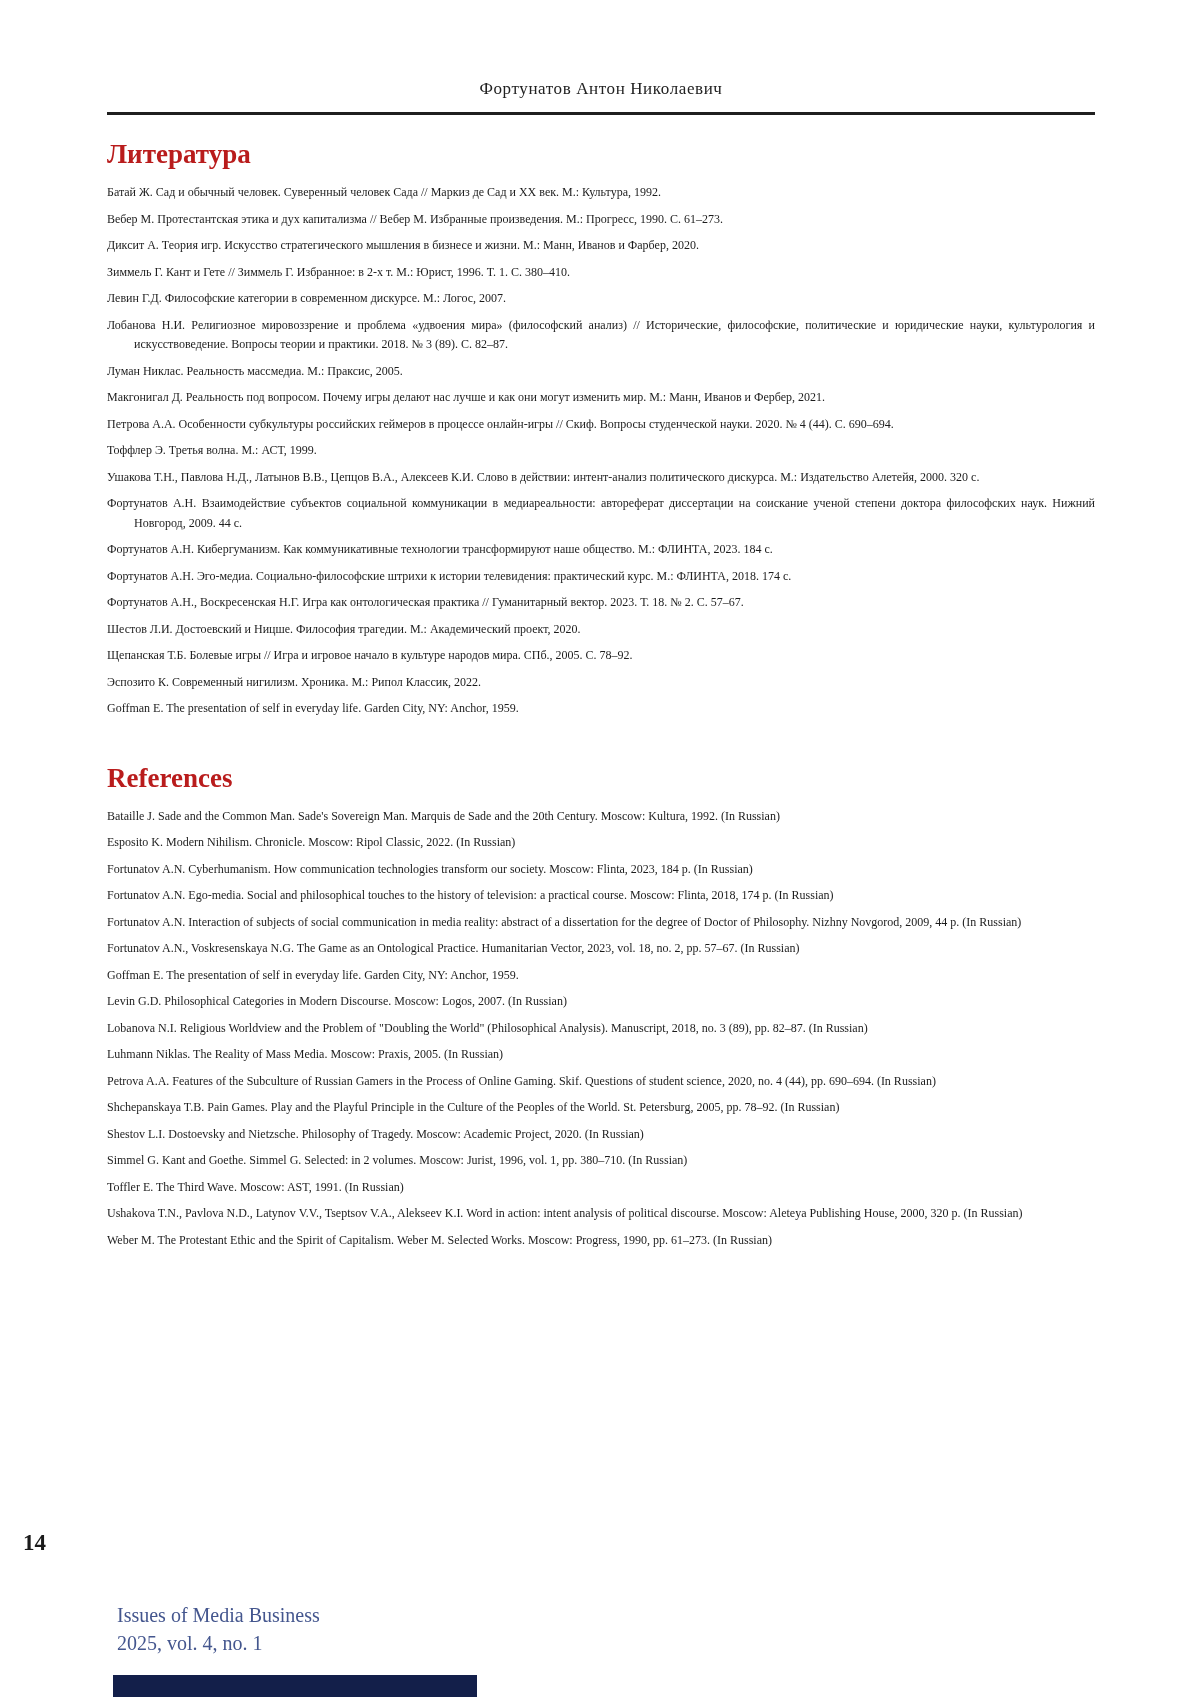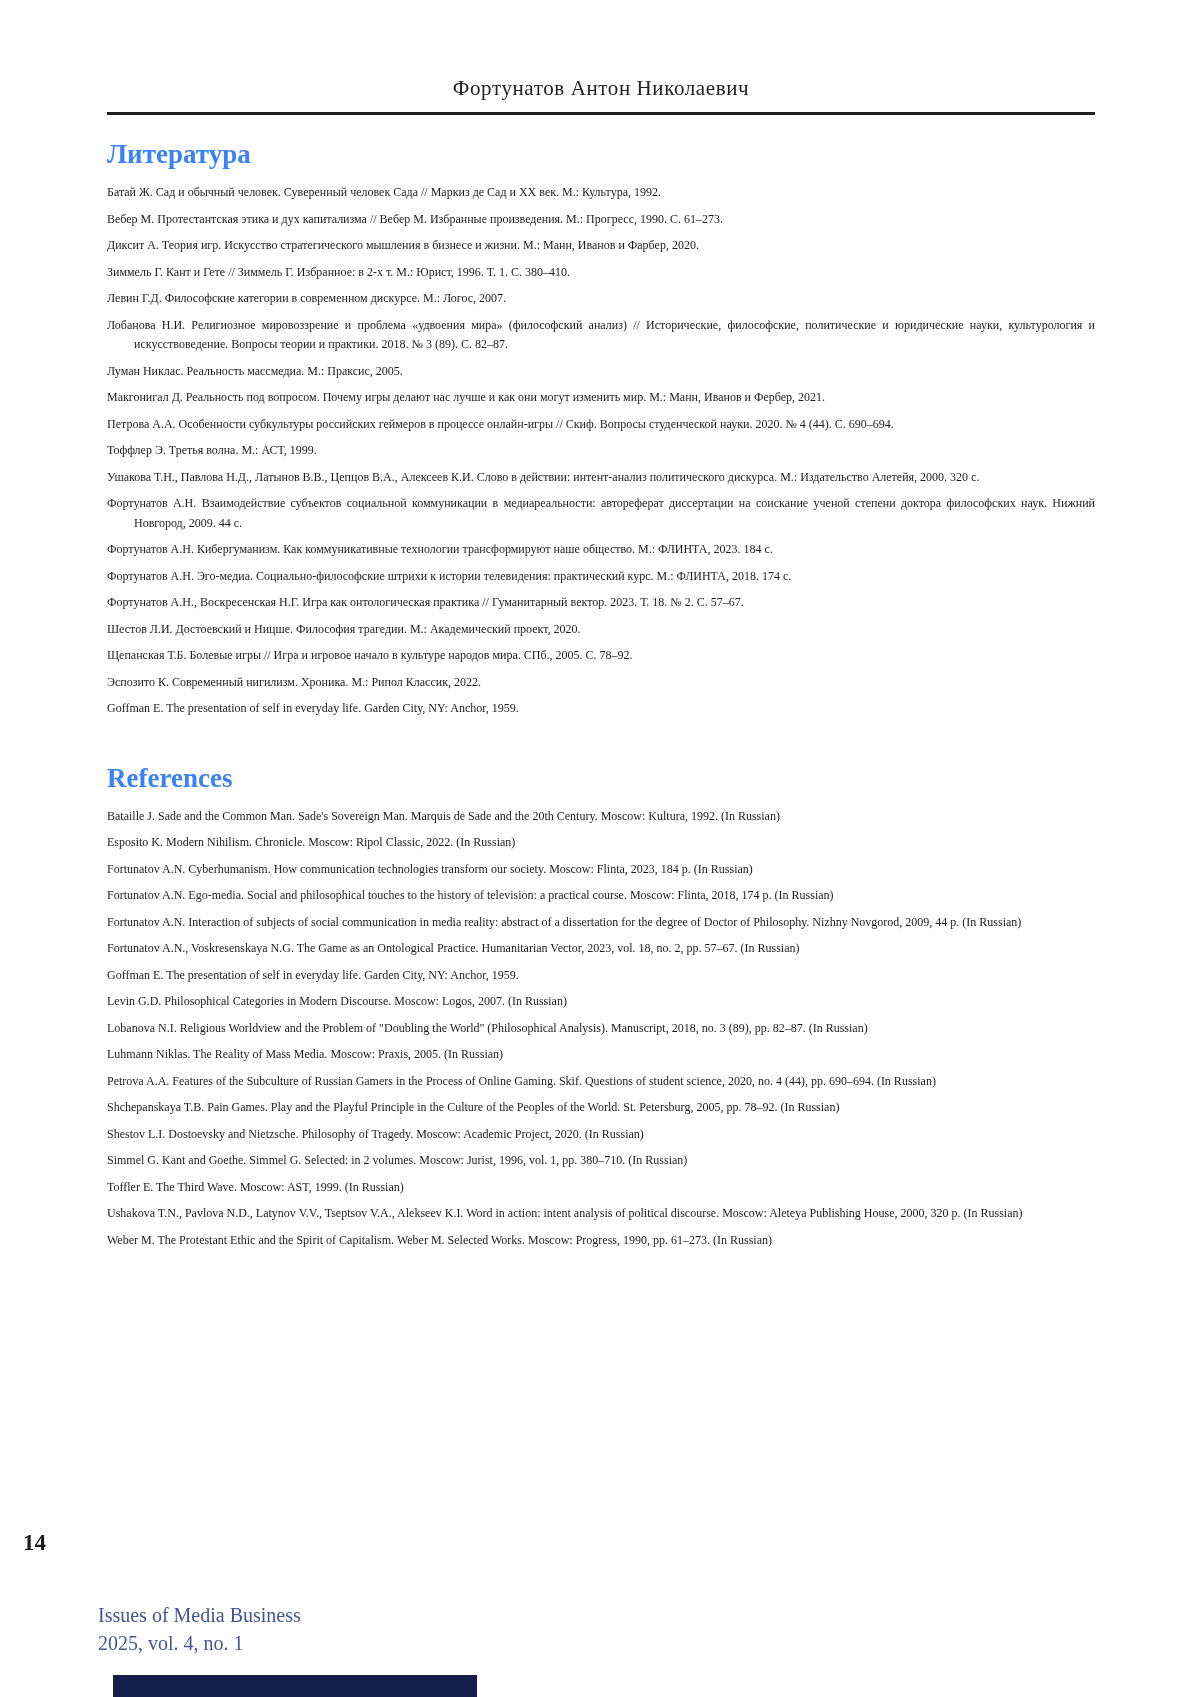--- a/index.html
+++ b/index.html
@@ -13,36 +13,36 @@
     position: relative;
     overflow: hidden;
     font-family: "Liberation Serif", "DejaVu Serif", serif;
     color: #1c1c1c;
   }
   .content {
     padding: 78px 105px 0 107px;
   }
   .running-head {
     text-align: center;
-    font-size: 21px;
+    font-size: 17px;
     line-height: 21px;
     letter-spacing: 0.6px;
     color: #222222;
   }
   .head-rule {
     border: none;
     height: 3px;
     background: #1f1f1f;
     margin: 13px 0 0 0;
   }
   .section-heading {
     font-size: 27px;
     line-height: 31px;
     font-weight: 700;
-    color: #3b82f6;
+    color: #b91c1c;
     margin: 24px 0 13px 0;
   }
   .refs-heading {
     margin-top: 44px;
   }
   .ref-list {
     
   }
   .ref-entry {
     font-size: 12px;
@@ -55,21 +55,21 @@
   .page-number {
     position: absolute;
     left: 23px;
     top: 1530px;
     font-size: 23px;
     font-weight: 700;
     color: #1a1a1a;
   }
   .footer-block {
     position: absolute;
-    left: 98px;
+    left: 117px;
     top: 1601px;
     font-size: 20px;
     line-height: 28px;
   }
   .footer-line {
     display: block;
   }
   .navy-bar {
     position: absolute;
     left: 113px;
@@ -121,21 +121,21 @@
       <p class="ref-entry">Fortunatov A.N. Interaction of subjects of social communication in media reality: abstract of a dissertation for the degree of Doctor of Philosophy. Nizhny Novgorod, 2009, 44 p. (In Russian)</p>
       <p class="ref-entry">Fortunatov A.N., Voskresenskaya N.G. The Game as an Ontological Practice. Humanitarian Vector, 2023, vol. 18, no. 2, pp. 57–67. (In Russian)</p>
       <p class="ref-entry">Goffman E. The presentation of self in everyday life. Garden City, NY: Anchor, 1959.</p>
       <p class="ref-entry">Levin G.D. Philosophical Categories in Modern Discourse. Moscow: Logos, 2007. (In Russian)</p>
       <p class="ref-entry">Lobanova N.I. Religious Worldview and the Problem of "Doubling the World" (Philosophical Analysis). Manuscript, 2018, no. 3 (89), pp. 82–87. (In Russian)</p>
       <p class="ref-entry">Luhmann Niklas. The Reality of Mass Media. Moscow: Praxis, 2005. (In Russian)</p>
       <p class="ref-entry">Petrova A.A. Features of the Subculture of Russian Gamers in the Process of Online Gaming. Skif. Questions of student science, 2020, no. 4 (44), pp. 690–694. (In Russian)</p>
       <p class="ref-entry">Shchepanskaya T.B. Pain Games. Play and the Playful Principle in the Culture of the Peoples of the World. St. Petersburg, 2005, pp. 78–92. (In Russian)</p>
       <p class="ref-entry">Shestov L.I. Dostoevsky and Nietzsche. Philosophy of Tragedy. Moscow: Academic Project, 2020. (In Russian)</p>
       <p class="ref-entry">Simmel G. Kant and Goethe. Simmel G. Selected: in 2 volumes. Moscow: Jurist, 1996, vol. 1, pp. 380–710. (In Russian)</p>
-      <p class="ref-entry">Toffler E. The Third Wave. Moscow: AST, 1999. (In Russian)</p>
+      <p class="ref-entry">Toffler E. The Third Wave. Moscow: AST, 1991. (In Russian)</p>
       <p class="ref-entry">Ushakova T.N., Pavlova N.D., Latynov V.V., Tseptsov V.A., Alekseev K.I. Word in action: intent analysis of political discourse. Moscow: Aleteya Publishing House, 2000, 320 p. (In Russian)</p>
       <p class="ref-entry">Weber M. The Protestant Ethic and the Spirit of Capitalism. Weber M. Selected Works. Moscow: Progress, 1990, pp. 61–273. (In Russian)</p>
     </div>
 
 </div>
 
 <div class="page-number">14</div>
 
 <div class="footer-block" style="color: rgb(68, 86, 142);">
   <span class="footer-line">Issues of Media Business</span>

